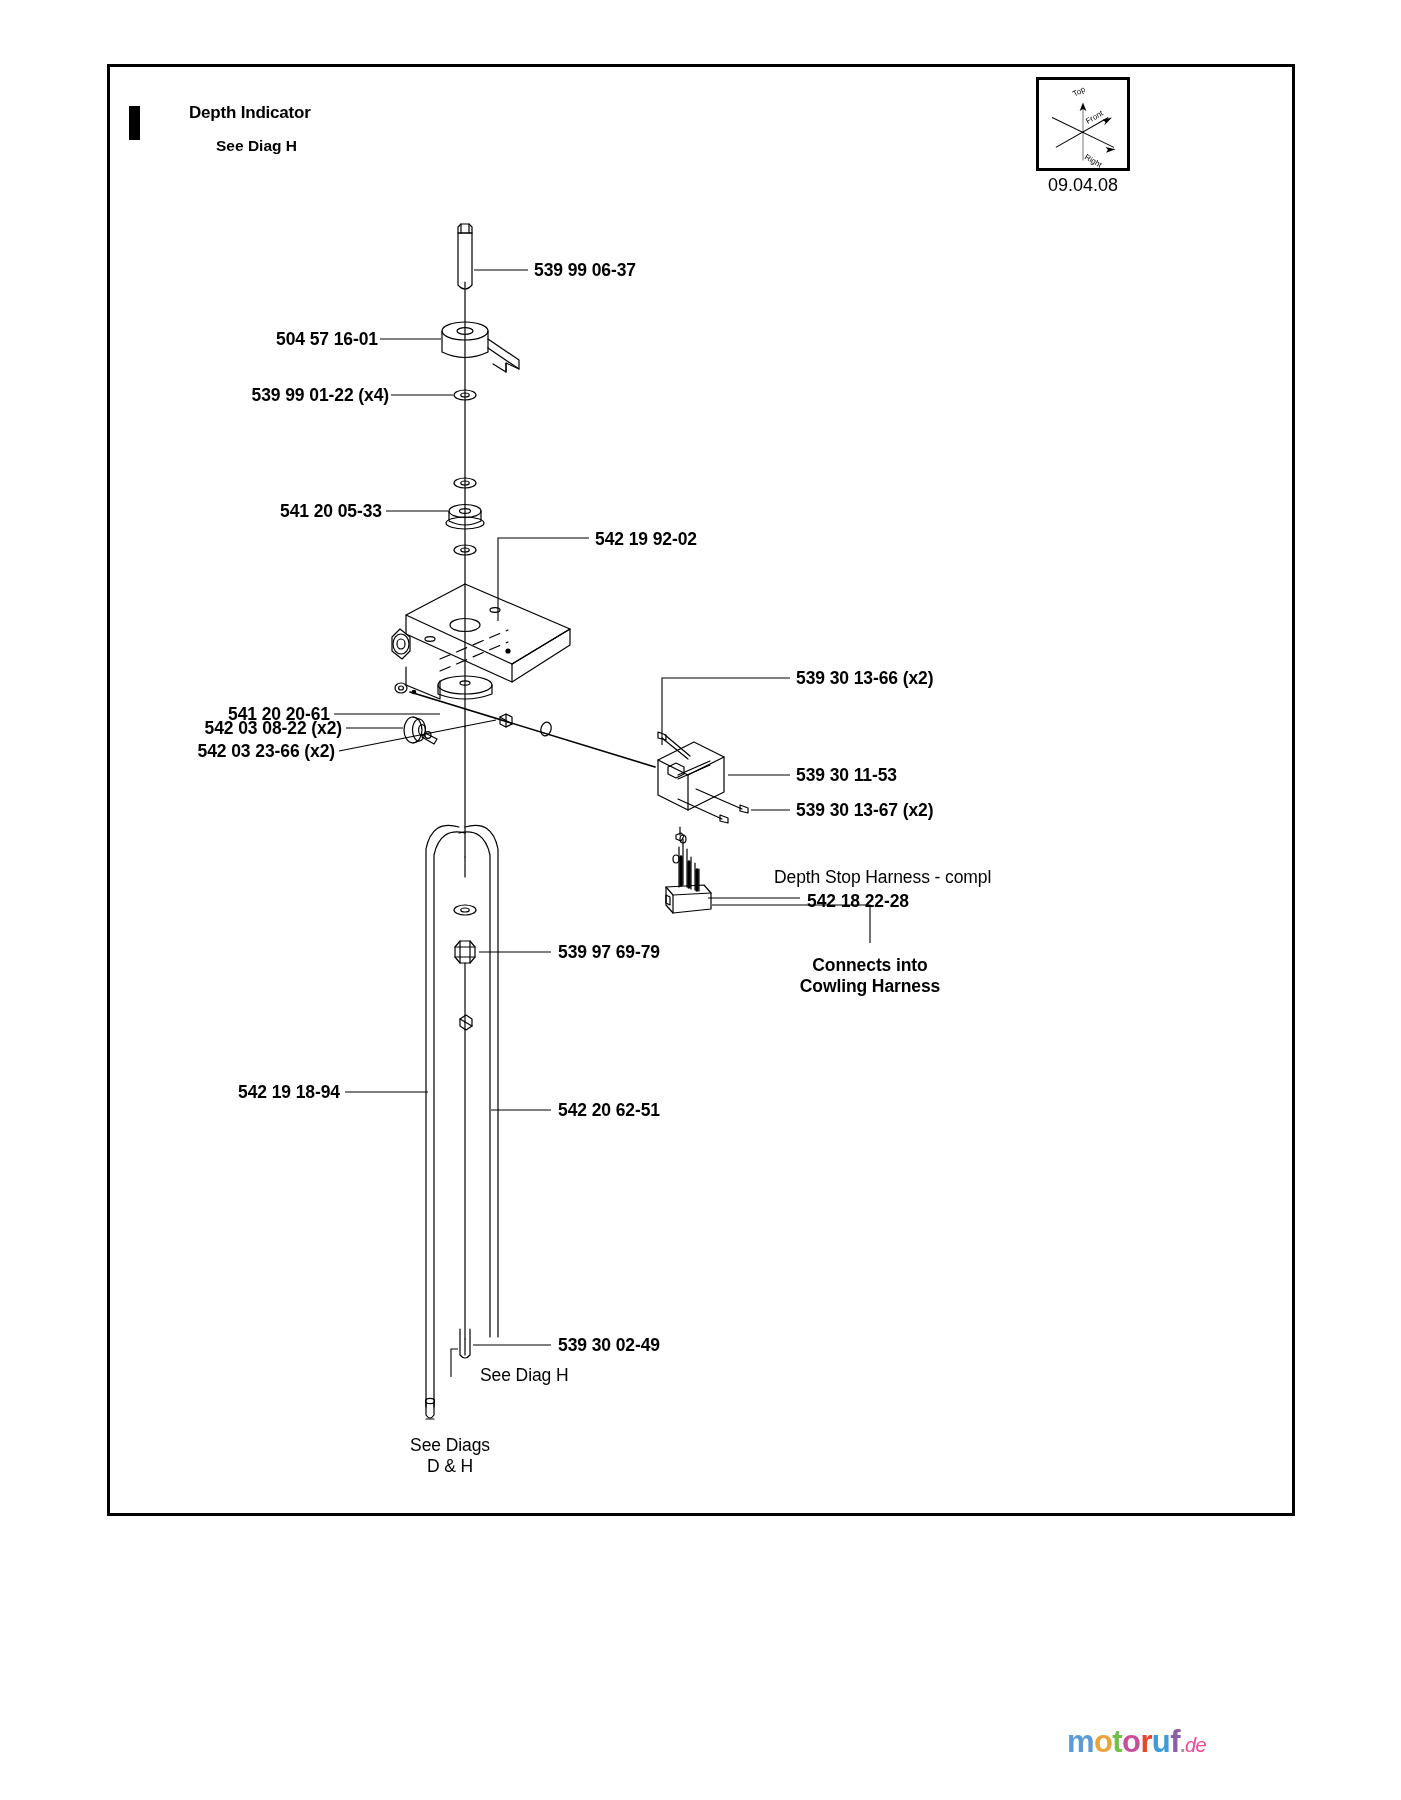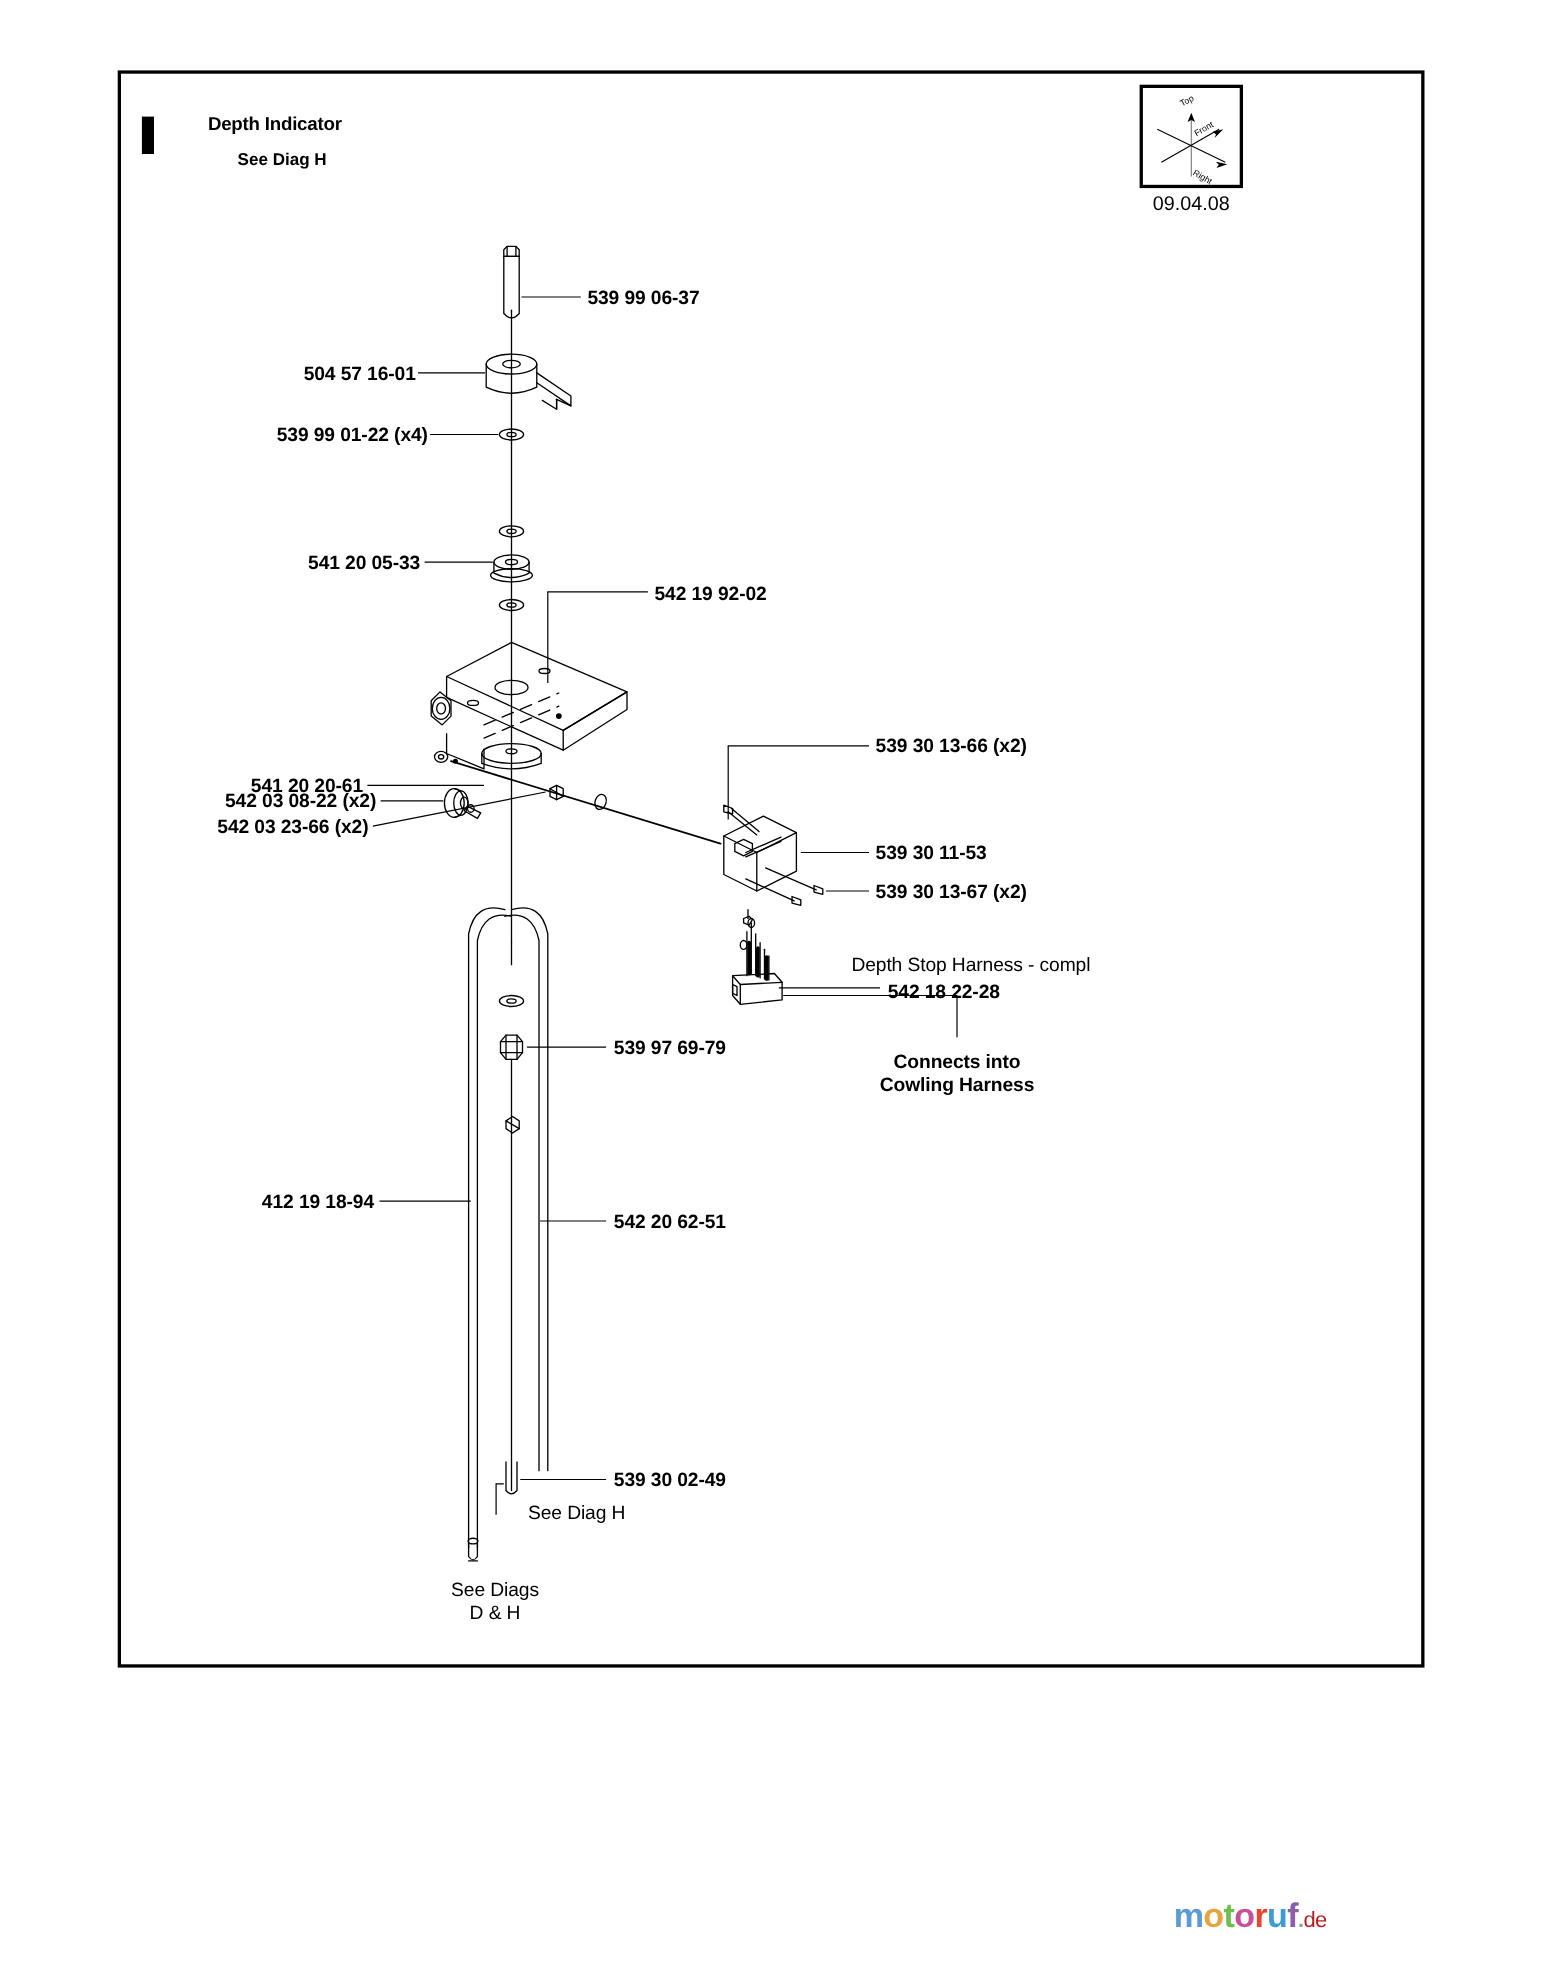--- a/index.html
+++ b/index.html
@@ -111,21 +111,21 @@
     letter-spacing: -0.6px;
   }
   #watermark .m { color: #5b9bd5; font-weight: bold; }
   #watermark .o { color: #e8a33d; font-weight: bold; }
   #watermark .t { color: #6fbf4b; font-weight: bold; }
   #watermark .o2 { color: #c94f9b; font-weight: bold; }
   #watermark .r { color: #e8452c; font-weight: bold; }
   #watermark .u { color: #3e9bd5; font-weight: bold; }
   #watermark .f { color: #8b5fa8; font-weight: bold; }
   #watermark .dot { color: #9a9a9a; font-weight: bold; font-size: 20px; }
-  #watermark .de { color: #b91c1c; font-size: 20px; }
+  #watermark .de { color: #ec4899; font-size: 20px; font-style: italic; }
 </style>
 </head>
 <body>
 
 <div id="page-frame">
 
   <div id="header-bar">
     <div id="section-mark"></div>
     <div id="page-title">Depth Indicator</div>
     <div id="page-subtitle">See Diag H</div>
@@ -369,21 +369,21 @@
 
   <div class="lbl" style="left:697px; top:824px;">542 18 22-28</div>
 
   <div class="lbl c" style="left:650px; top:888px; width:220px;">
     <div>Connects into</div>
     <div>Cowling Harness</div>
   </div>
 
   <div class="lbl" style="left:448px; top:875px;">539 97 69-79</div>
 
-  <div class="lbl r" style="left:30px; top:1015px; width:200px;">412 19 18-94</div>
+  <div class="lbl r" style="left:30px; top:1015px; width:200px;">542 19 18-94</div>
 
   <div class="lbl" style="left:448px; top:1033px;">542 20 62-51</div>
 
   <div class="lbl" style="left:448px; top:1268px;">539 30 02-49</div>
 
   <div class="lbl bold" style="left:370px; top:1298px;">See Diag H</div>
 
   <div class="lbl bold c" style="left:250px; top:1368px; width:180px;">
     <div>See Diags</div>
     <div>D &amp; H</div>

